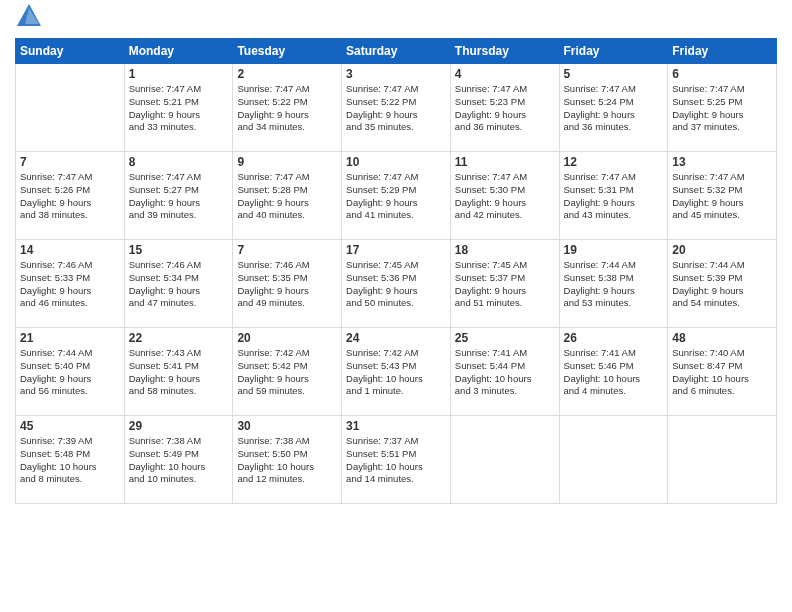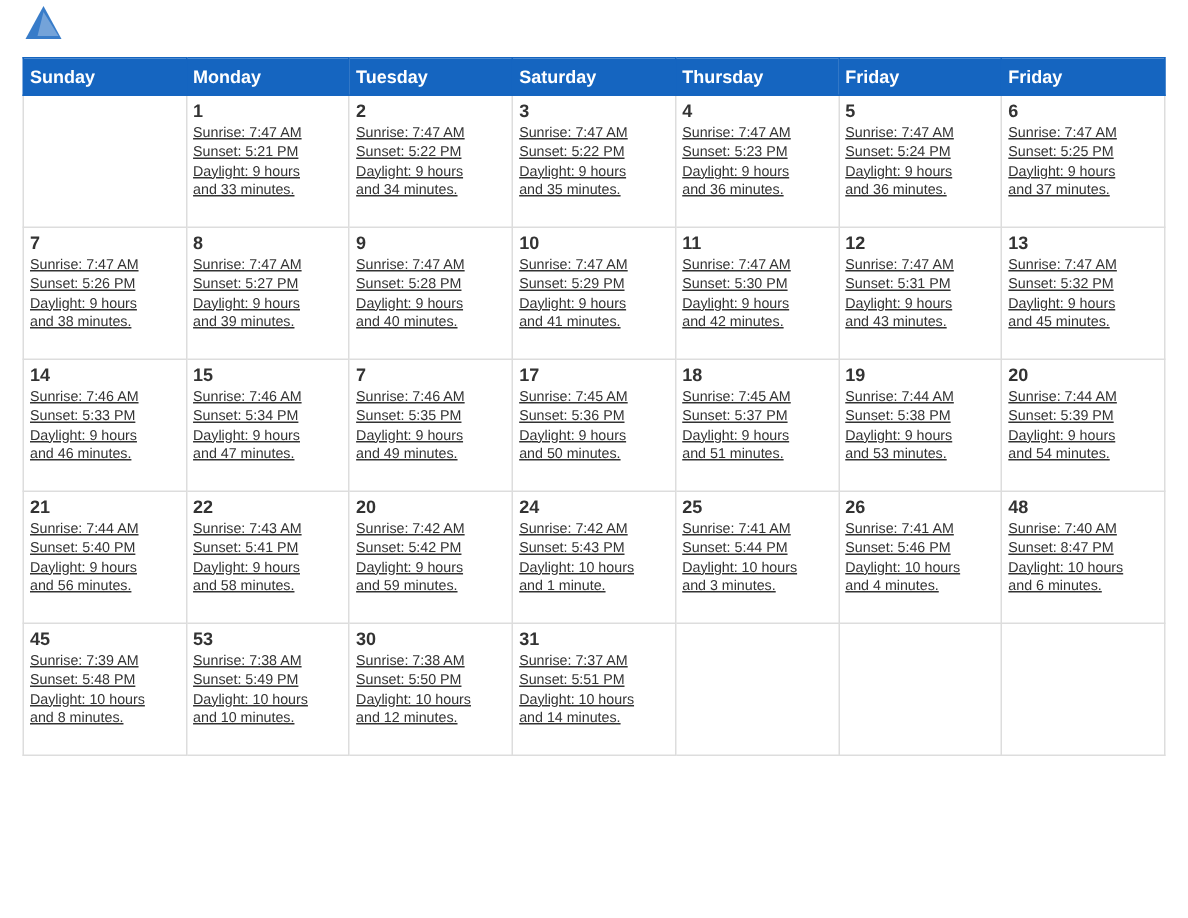--- a/index.html
+++ b/index.html
@@ -76,21 +76,20 @@
       font-size: 12px;
       font-weight: bold;
       color: #333;
       display: block;
       margin-bottom: 2px;
     }
     .day-info {
       font-size: 9.5px;
       color: #333;
       line-height: 1.35;
-      text-decoration: underline;
     }
     tr.week-row td {
       background: #fff;
     }
     tr.week-row:nth-child(odd) td {
       background: #fff;
     }
   </style>
 </head>
 <body>
@@ -326,21 +325,21 @@
         </tr>
         <tr class="week-row">
           <td>
             <span class="day-num">45</span>
             <div class="day-info" style="white-space: pre-line;">Sunrise: 7:39 AM
 Sunset: 5:48 PM
 Daylight: 10 hours
 and 8 minutes.</div>
           </td>
           <td>
-            <span class="day-num">53</span>
+            <span class="day-num">29</span>
             <div class="day-info" style="white-space: pre-line;">Sunrise: 7:38 AM
 Sunset: 5:49 PM
 Daylight: 10 hours
 and 10 minutes.</div>
           </td>
           <td>
             <span class="day-num">30</span>
             <div class="day-info" style="white-space: pre-line;">Sunrise: 7:38 AM
 Sunset: 5:50 PM
 Daylight: 10 hours

